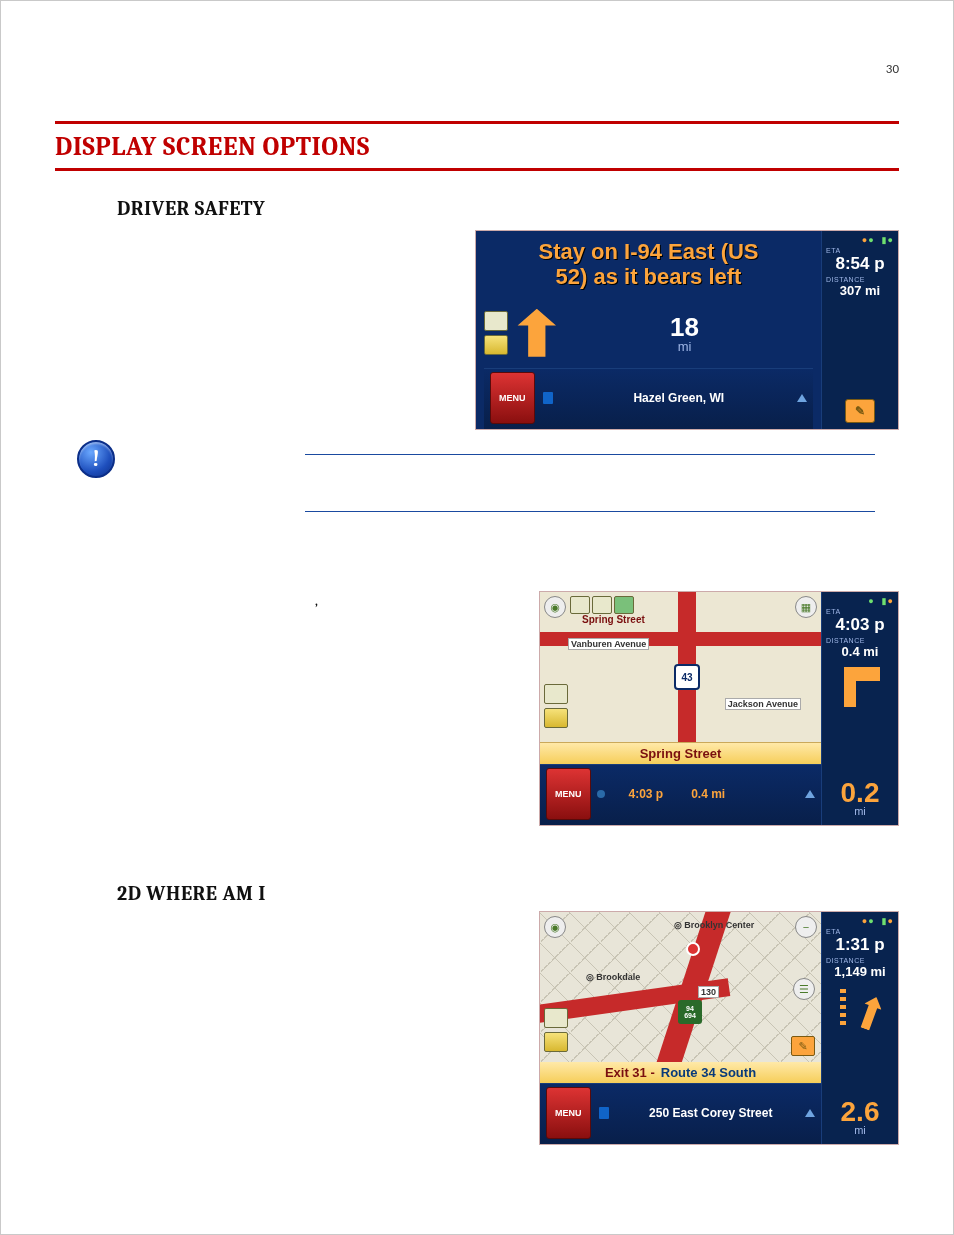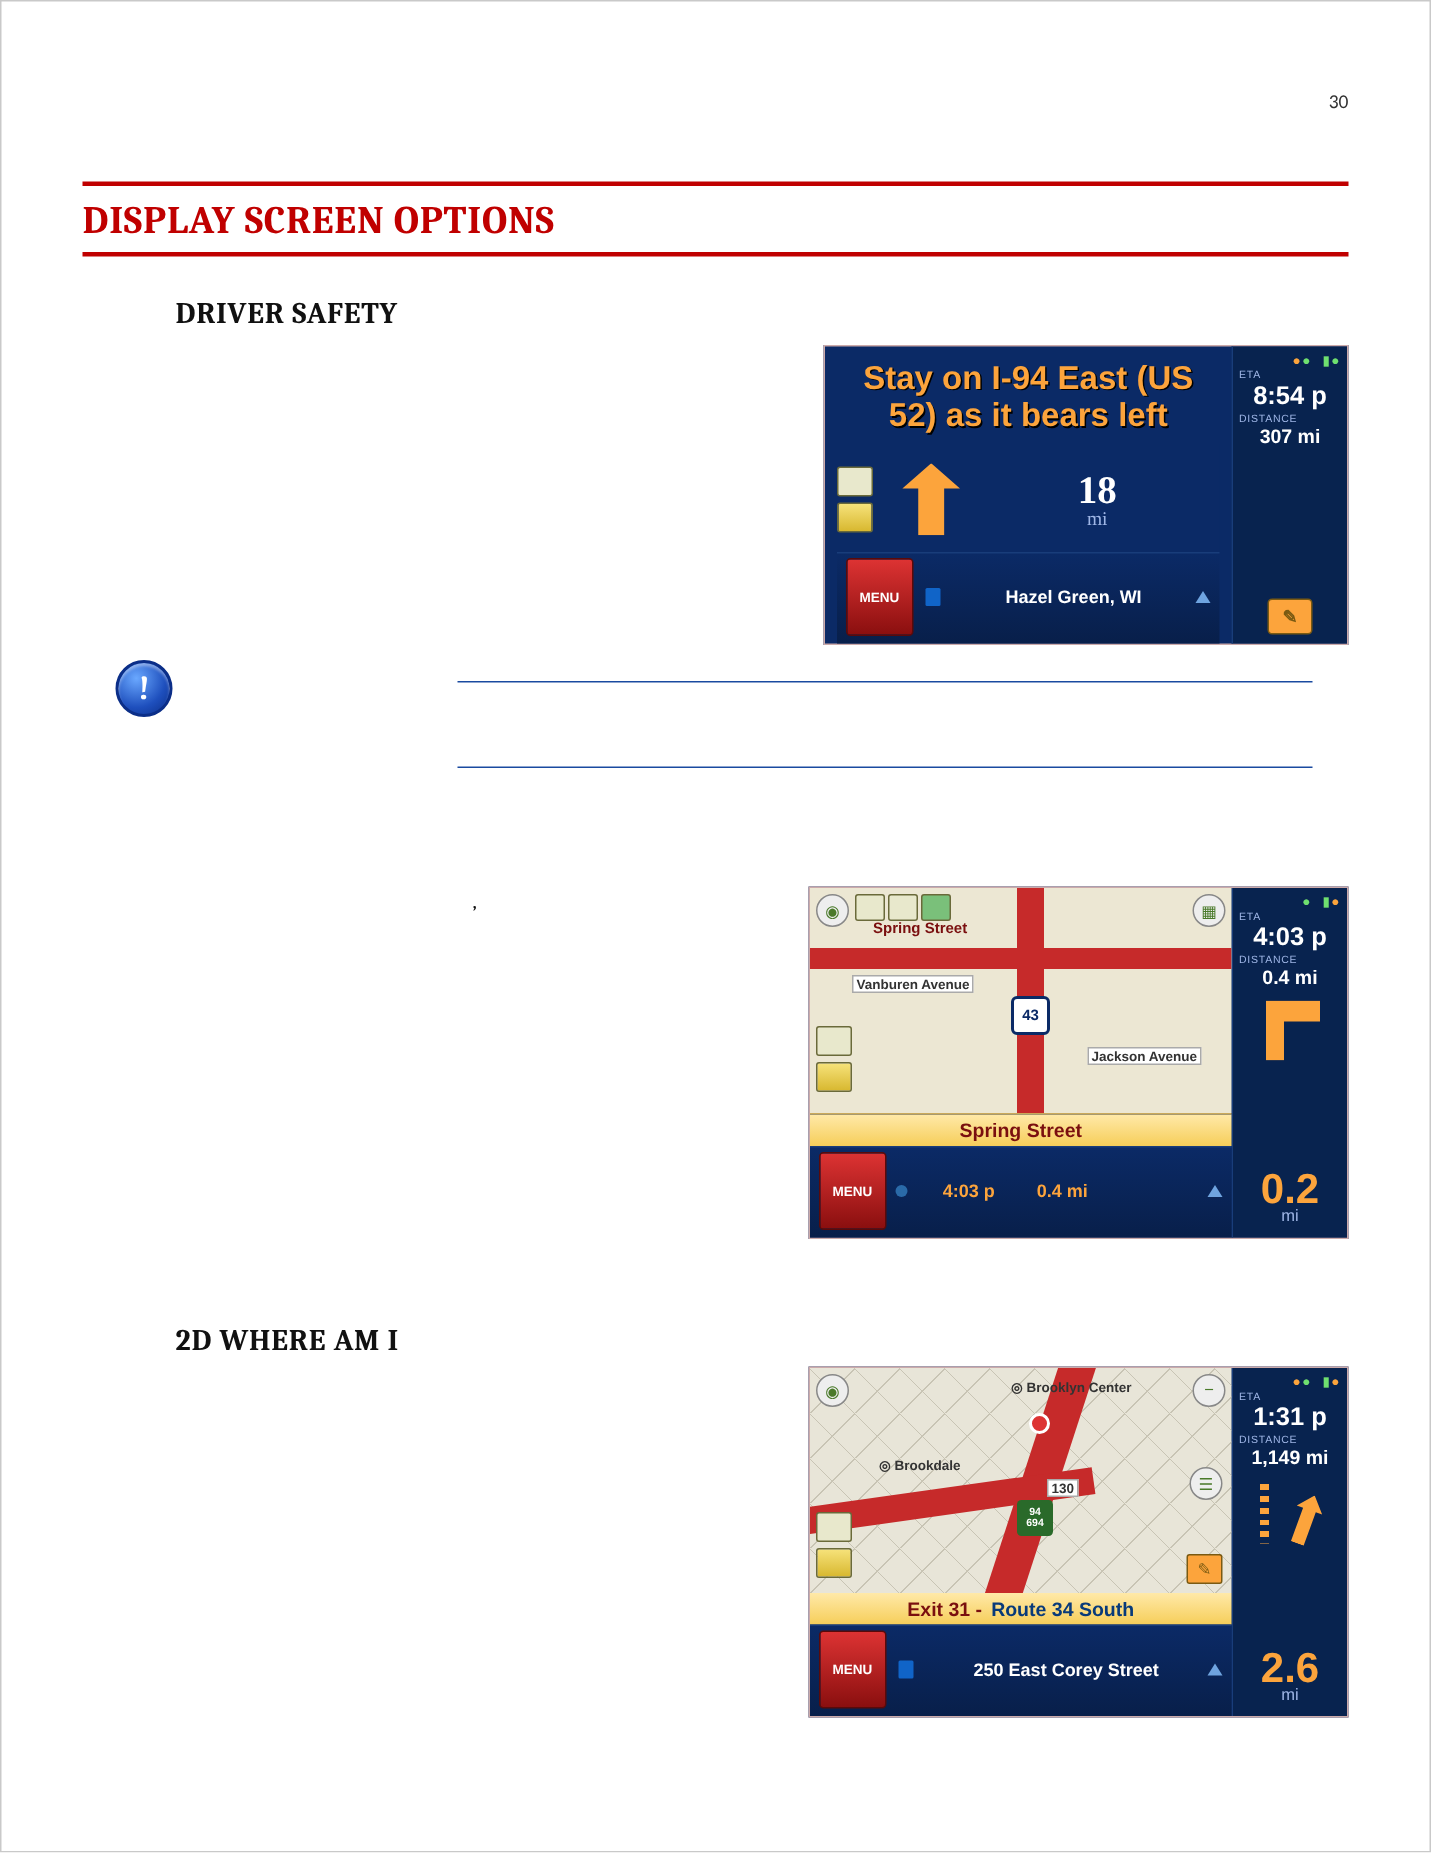--- a/index.html
+++ b/index.html
@@ -71,21 +71,21 @@
   }
   .note-box {
     margin-left: 180px;
     margin-top: 14px;
     border-top: 1px solid #1a4aa0;
     border-bottom: 1px solid #1a4aa0;
     height: 56px;
     width: 570px;
   }
   .gps-shot {
-    width: 350px;
+    width: 424px;
     box-sizing: border-box;
     background: #0b2a66;
     border: 1px solid #caa;
     font-family: Arial, Helvetica, sans-serif;
     position: relative;
   }
   .shot-right { margin-left: auto; margin-right: 0; }
   .gps-body { display: flex; }
   .gps-main { flex: 1; padding: 6px 8px 0 8px; color: #fff; position: relative; }
   .gps-side {
@@ -138,24 +138,23 @@
   }
   .flag { width: 10px; height: 12px; background: #1064c8; margin: 0 8px; border-radius:1px; }
   .loc { color: #fff; font-size: 12px; font-weight: bold; flex:1; text-align:center; }
   .instr {
     color: #fca43c; font-weight: bold; font-size: 22px; text-align: center;
     text-shadow: 1px 1px 0 #000;
     line-height: 1.15;
     padding: 2px 0 6px 0;
   }
   .mid {
-    display:flex; align-items:center; gap:10px;
+    display:flex; align-items:center; 
     background: #0b2a66;
     padding: 4px 0 2px 0;
-    font-family: Liberation Serif, serif;
   }
   .mid .ico-col { display:flex; flex-direction:column; gap:4px; }
   .mini-ico {
     width: 22px; height: 18px; background: #e8e8cc; border:1px solid #6a6a3a; border-radius:2px;
   }
   .mini-ico.warn { background: linear-gradient(#f6e27a,#d8b830); }
   .turn-big {
     width: 48px; height: 48px; background:#fca43c;
     clip-path: polygon(60% 0, 100% 35%, 78% 35%, 78% 100%, 42% 100%, 42% 35%, 20% 35%);
   }
@@ -285,21 +284,21 @@
               </div>
               <div class="map-right">
                 <div class="circle-ico">▦</div>
               </div>
               <div style="position:absolute;left:30px;top:4px;display:flex;gap:2px;">
                 <div class="mini-ico" style="width:18px;height:16px;"></div>
                 <div class="mini-ico" style="width:18px;height:16px;"></div>
                 <div class="mini-ico" style="width:18px;height:16px;background:#7ac07a;"></div>
               </div>
               <div class="map-label" style="left:40px;top:22px;color:#7a0f0f;border:none;background:transparent;">Spring Street</div>
-              <div class="map-label sm" style="left:28px;top:58px;">Vanburen Avenue</div>
+              <div class="map-label sm" style="left:28px;top:46px;">Vanburen Avenue</div>
               <div class="shield" style="left:134px;top:72px;">43</div>
               <div class="map-label sm" style="right:20px;top:106px;">Jackson Avenue</div>
               <div style="position:absolute;left:4px;top:92px;display:flex;flex-direction:column;gap:4px;">
                 <div class="mini-ico"></div>
                 <div class="mini-ico warn"></div>
               </div>
             </div>
             <div class="spring-bar">Spring Street</div>
             <div class="gps-footer">
               <div class="menu-pill">MENU</div>

